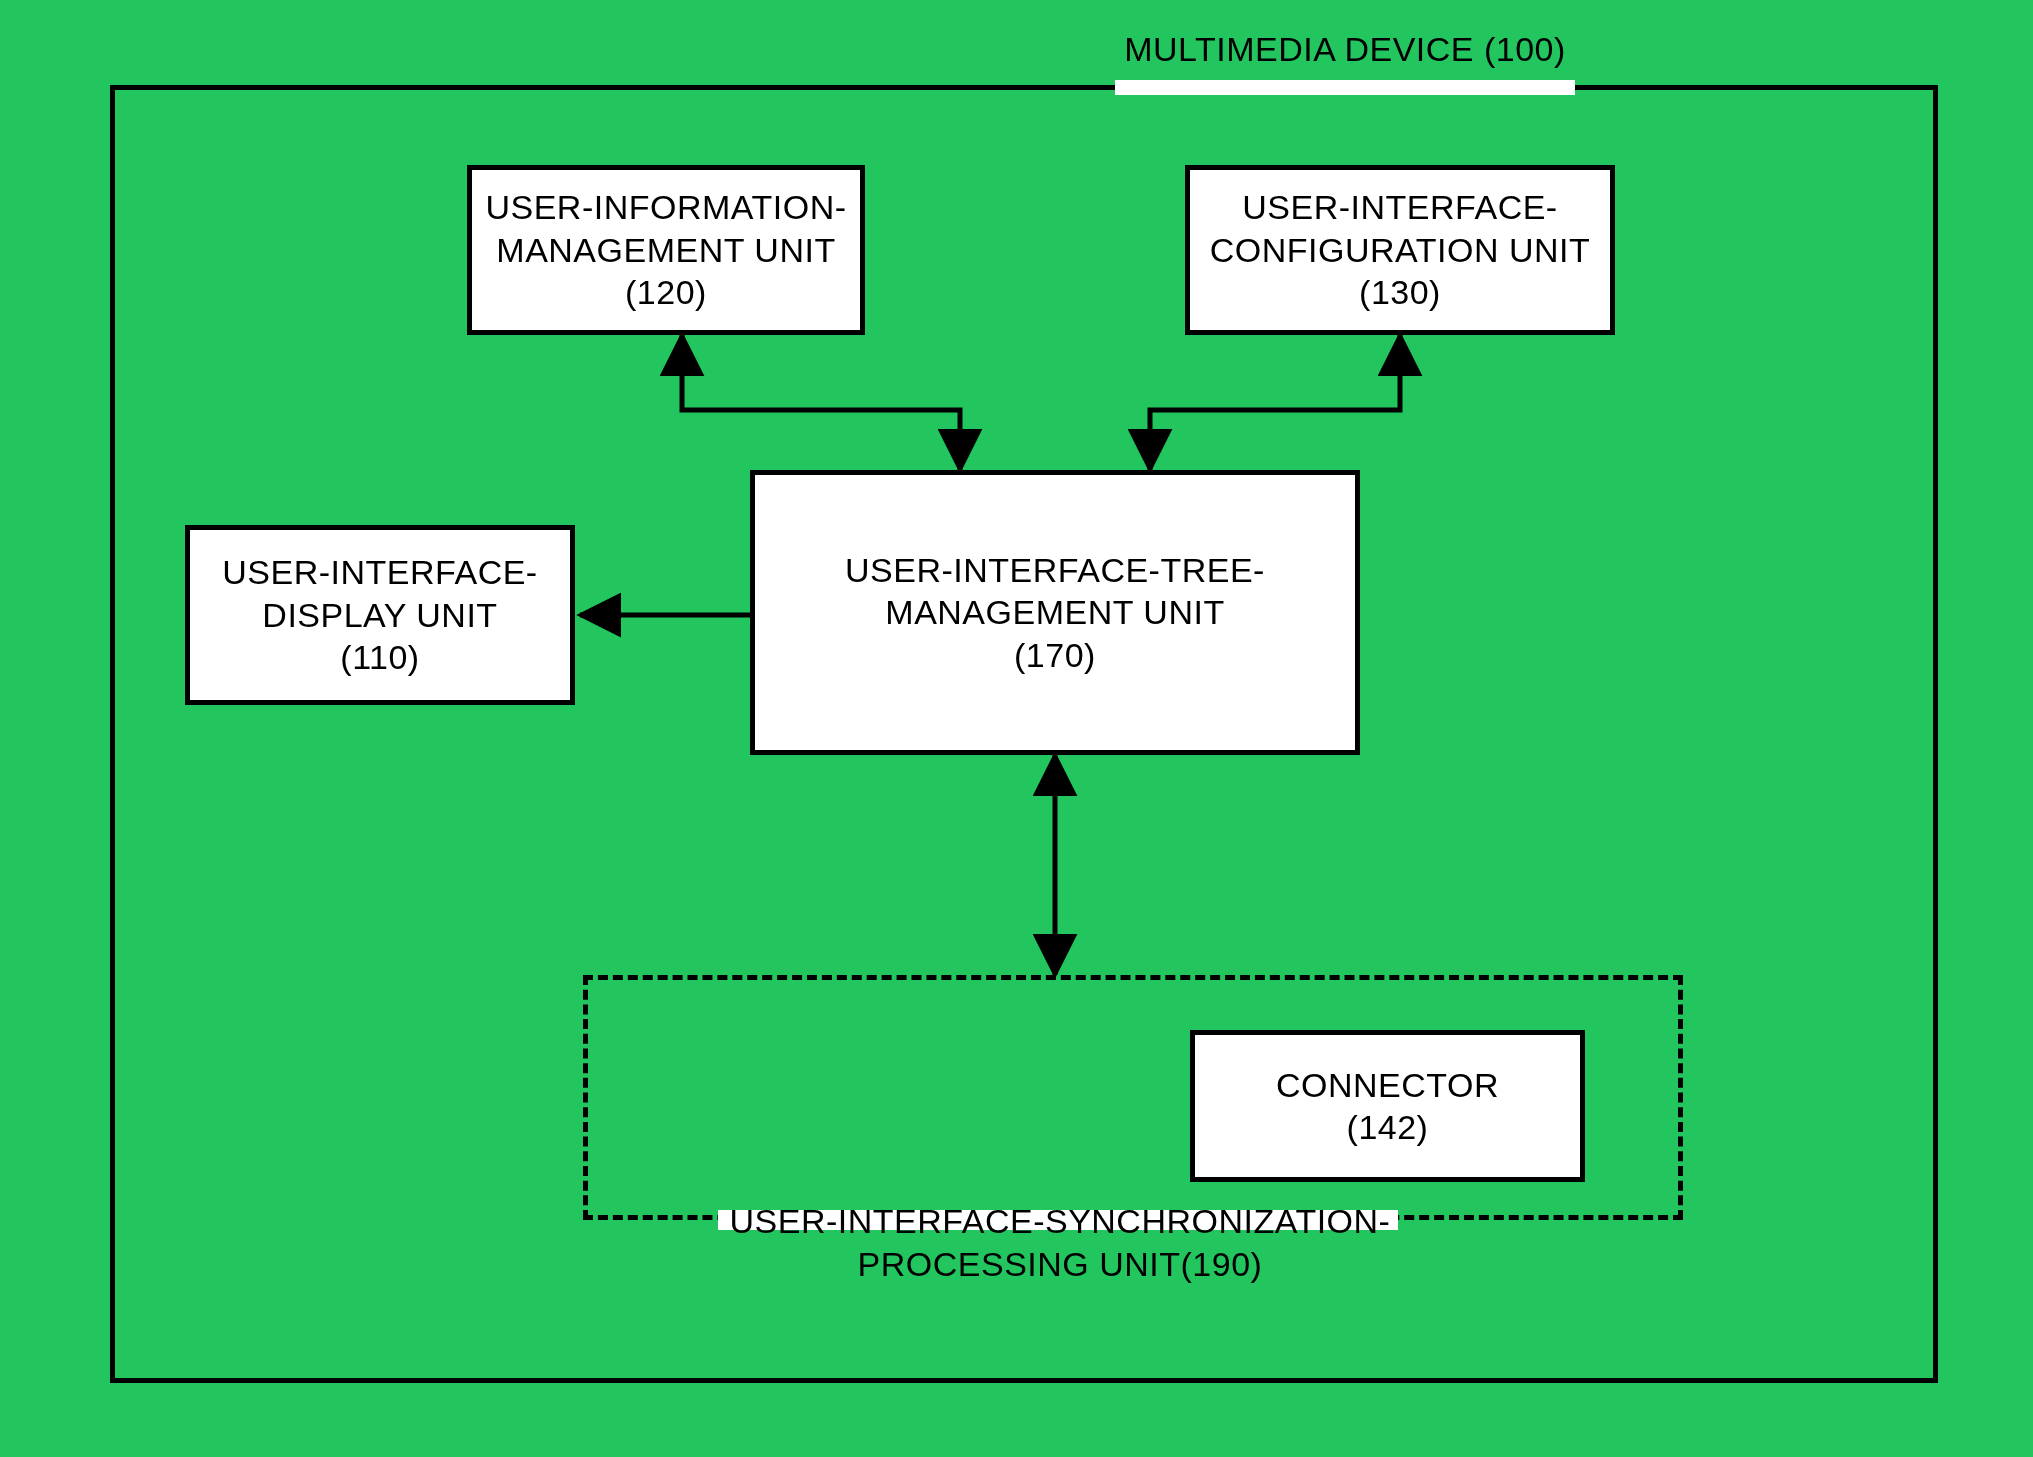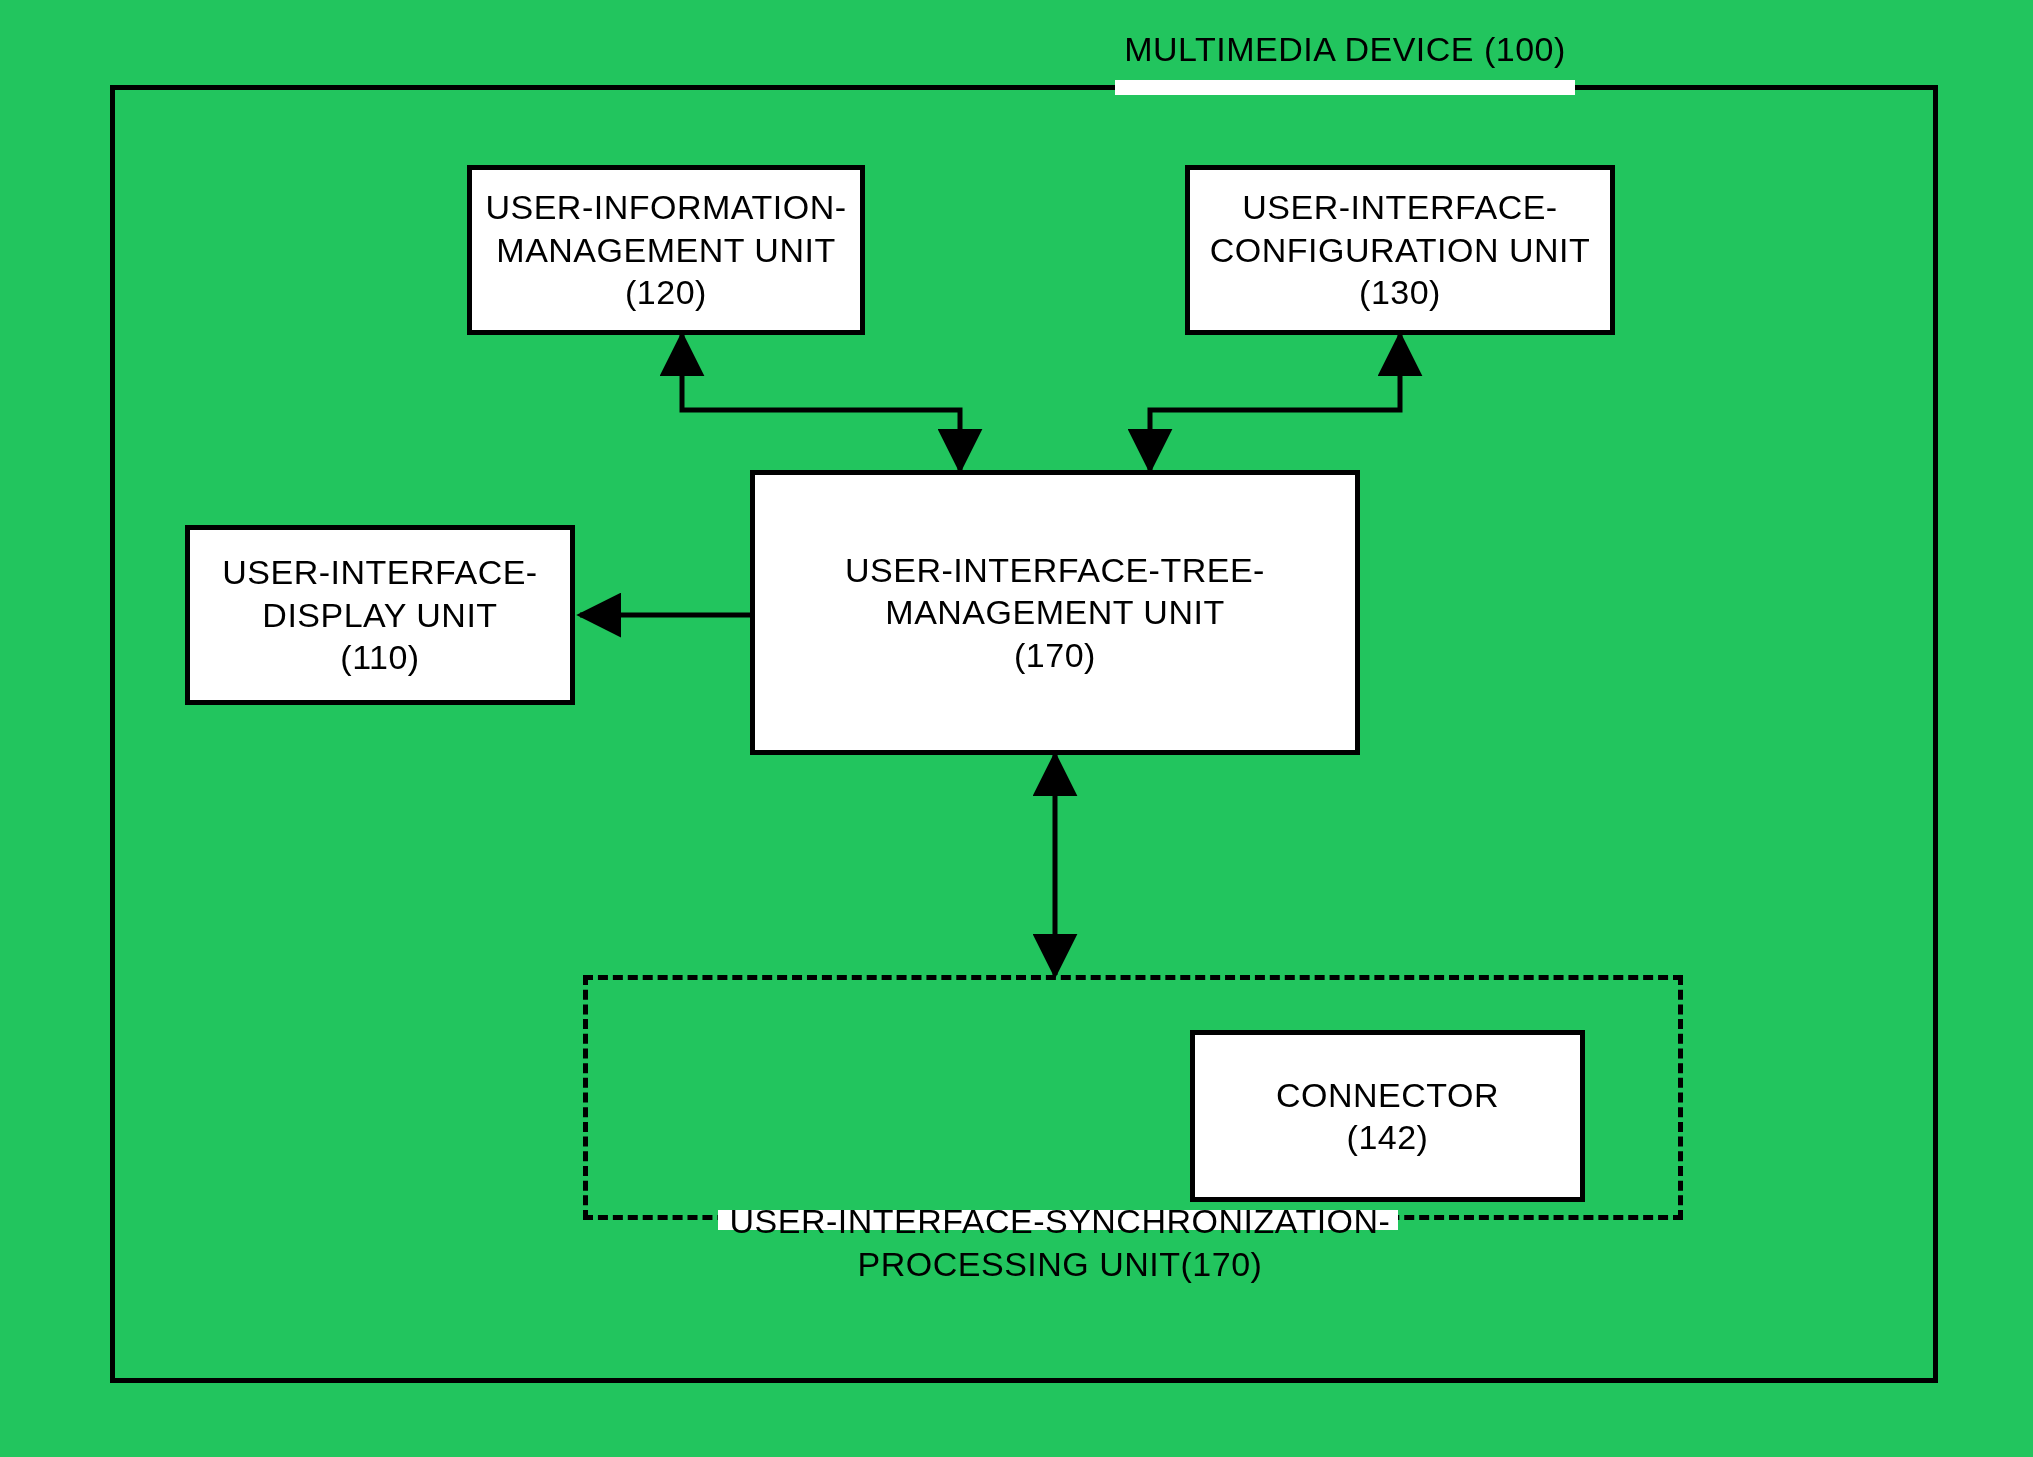--- a/index.html
+++ b/index.html
@@ -83,25 +83,25 @@
 
   <div class="box" style="left:750px; top:470px; width:610px; height:285px; white-space:pre-line;">USER-INTERFACE-TREE-
 MANAGEMENT UNIT
 (170)</div>
 
   <div class="dashed" style="left:583px; top:975px; width:1100px; height:245px;"></div>
 
   <div class="outer-mask" style="left:718px; top:1210px; width:680px; height:20px;"></div>
 
 
-  <div class="box" style="left:1190px; top:1030px; width:395px; height:172px; white-space:pre-line;">CONNECTOR
+  <div class="box" style="left:1190px; top:1030px; width:395px; height:152px; white-space:pre-line;">CONNECTOR
 (142)</div>
 
   <div class="label" style="left:700px; top:1200px; width:720px; white-space:pre-line;">USER-INTERFACE-SYNCHRONIZATION-
-PROCESSING UNIT(170)</div>
+PROCESSING UNIT(190)</div>
 
   <svg class="linewrap" width="2033" height="1457" viewBox="0 0 2033 1457">
     <defs>
       <marker id="arrow" viewBox="0 0 12 12" refX="11" refY="6" markerWidth="9" markerHeight="9" orient="auto-start-reverse">
         <path d="M 0 0 L 12 6 L 0 12 z" fill="#000"></path>
       </marker>
     </defs>
     <g stroke="#000" stroke-width="5" fill="none">
 
       <path d="M 682 335 L 682 410 L 960 410 L 960 470" marker-start="url(#arrow)" marker-end="url(#arrow)"></path>

